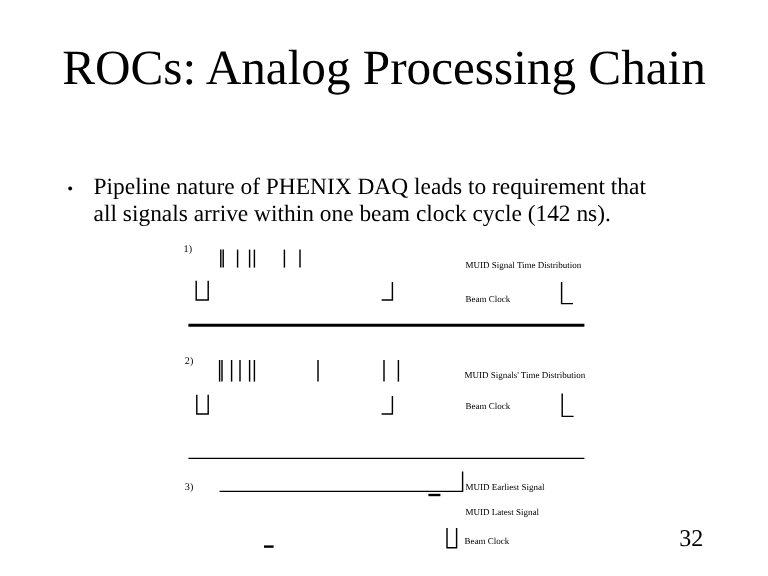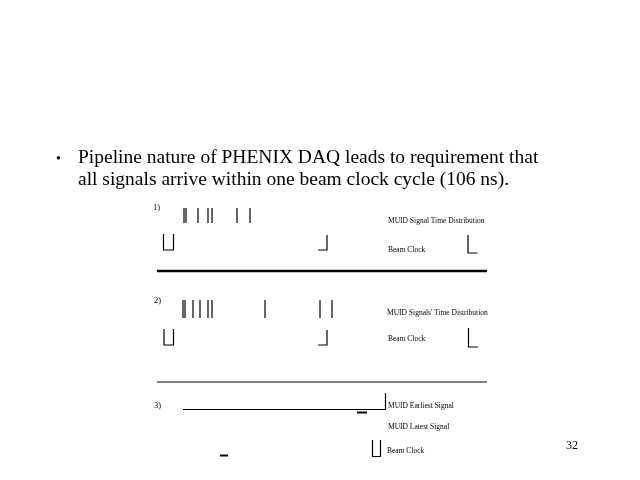--- a/index.html
+++ b/index.html
@@ -11,46 +11,47 @@
     position:absolute; top:34px; left:0; width:640px;
     text-align:center; font-size:41px; line-height:1.12; color:#000;
   }
   .bullet {
     position:absolute; left:48px; top:146px; width:560px;
     font-size:19.5px; line-height:22px;
   }
   .bullet .dot { position:absolute; left:8px; top:2px; font-size:14px; }
   .bullet .text { display:block; padding-left:30px; }
   .page-number {
-    position:absolute; left:566px; top:438px; font-size:12px;
+    position:absolute; left:566px; top:438px; font-size:20px;
   }
   svg.diagram { position:absolute; left:0; top:0; }
   svg.diagram path, svg.diagram line { stroke:#000; fill:none; }
   svg.diagram .wave path { stroke-width:1.2; }
   .ticks line { stroke:#000; stroke-width:1.2; }
   .divider { stroke:#000; }
   .divider.thick { stroke-width:2.5; }
   .divider.thin { stroke-width:1; }
   .tiny { font-family:"Liberation Serif", serif; font-size:7.5px; fill:#000; }
   .seclbl { font-family:"Liberation Serif", serif; font-size:8.5px; fill:#000; }
   .marker { stroke-width:2; }
 </style>
 </head>
 <body>
 
 <div class="slide">
 
   <div class="title">
+    <div>ROCs: Analog Processing Chain</div>
   </div>
 
   <div class="bullet">
     <span class="dot">•</span>
     <span class="text">
       <span>Pipeline nature of PHENIX DAQ leads to requirement that</span><br>
-      <span>all signals arrive within one beam clock cycle (106 ns).</span>
+      <span>all signals arrive within one beam clock cycle (142 ns).</span>
     </span>
   </div>
 
   <svg class="diagram" width="640" height="480" viewBox="0 0 640 480">
 
     <g>
       <text class="seclbl" x="153" y="210">1)</text>
       <g id="ticks-0" class="ticks">
           <line x1="184" x2="184" y1="208" y2="223"></line>
           <line x1="186" x2="186" y1="208" y2="223"></line>

